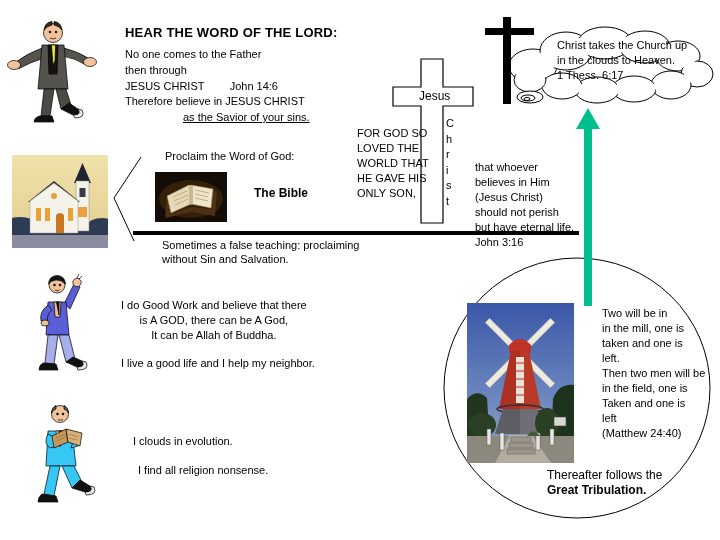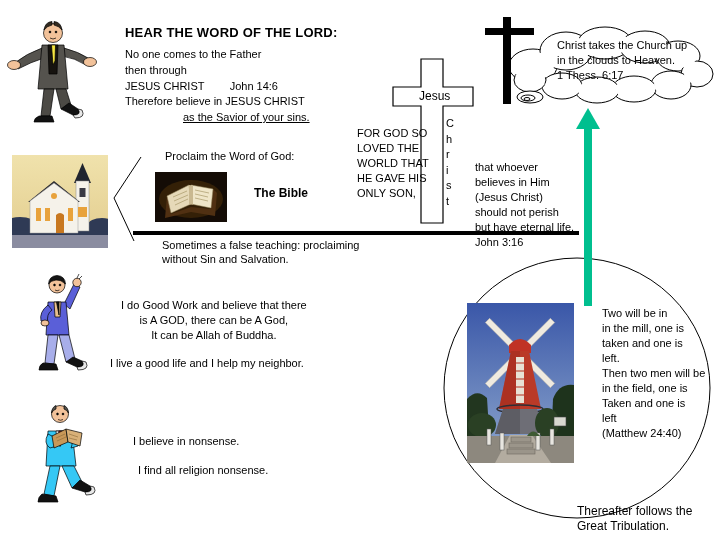--- a/index.html
+++ b/index.html
@@ -5,21 +5,21 @@
   *{box-sizing:border-box;}
   html,body{margin:0;padding:0;}
   body{
     width:720px;height:540px;position:relative;overflow:hidden;
     background:#ffffff;color:#000;
     font-family:"Liberation Sans","DejaVu Sans",sans-serif;
   }
   .abs{position:absolute;}
   .txt{position:absolute;z-index:5;font-size:11px;line-height:15px;padding-left:25px;}
   .pre{white-space:pre-line;}
-  .b{font-weight:normal;}
+  .b{font-weight:bold;}
   .img{position:absolute;z-index:2;}
 
   #shapes{left:0;top:0;z-index:1;}
 
   #preacher{left:4px;top:12px;}
   #church{left:12px;top:155px;}
   #bible{left:155px;top:172px;}
   #moralist-img{left:28px;top:272px;}
   #atheist-img{left:24px;top:401px;}
   #windmill{left:467px;top:303px;}
@@ -31,25 +31,25 @@
   #believe2{left:158px;top:110px;text-decoration:underline;}
   #proclaim{left:140px;top:149px;}
   #bible-caption{left:229px;top:186px;font-size:12px;font-weight:bold;}
   #forgod{left:332px;top:126px;}
   #whoever{left:450px;top:126px;margin-top:34px;}
   #cross-jesus{left:394px;top:89px;width:78px;font-size:12px;}
   #cross-vert{left:421px;top:116px;width:22px;text-align:center;line-height:15.5px;}
   #cloud-text{left:532px;top:38px;}
   #false-teaching{left:137px;top:238px;line-height:14px;}
   #moralist-p1{left:96px;top:298px;text-align:center;}
-  #moralist-p2{left:85px;top:356px;}
+  #moralist-p2{left:96px;top:356px;}
   #atheist-l1{left:108px;top:434px;}
   #atheist-l2{left:113px;top:463px;}
   #mill-text{left:577px;top:306px;width:138px;}
-  #after{left:552px;top:468px;font-size:12px;line-height:15px;margin-top:36px;}
+  #after{left:522px;top:468px;font-size:12px;line-height:15px;}
 </style>
 </head>
 <body>
 
 <svg id="shapes" class="abs" width="720" height="540" viewBox="0 0 720 540">
 
   <polyline points="141,157 114,198 134,241" fill="none" stroke="#000" stroke-width="1"></polyline>
 
   <rect x="133" y="231" width="446" height="4" fill="#000"></rect>
 
@@ -306,21 +306,21 @@
 1 Thess. 6:17</div>
 
 <div id="false-teaching" class="txt pre">Sometimes a false teaching: proclaiming
 without Sin and Salvation.</div>
 
 <div id="moralist-p1" class="txt pre">I do Good Work and believe that there
 is A GOD, there can be A God,
 It can be Allah of Buddha.</div>
 <div id="moralist-p2" class="txt">I live a good life and I help my neighbor.</div>
 
-<div id="atheist-l1" class="txt">I believe in nonsense.</div>
+<div id="atheist-l1" class="txt">I clouds in evolution.</div>
 <div id="atheist-l2" class="txt">I find all religion nonsense.</div>
 
 <div id="mill-text" class="txt pre">Two will be in
 in the mill, one is
 taken and one is
 left.
 Then two men will be
 in the field, one is
 Taken and one is
 left

